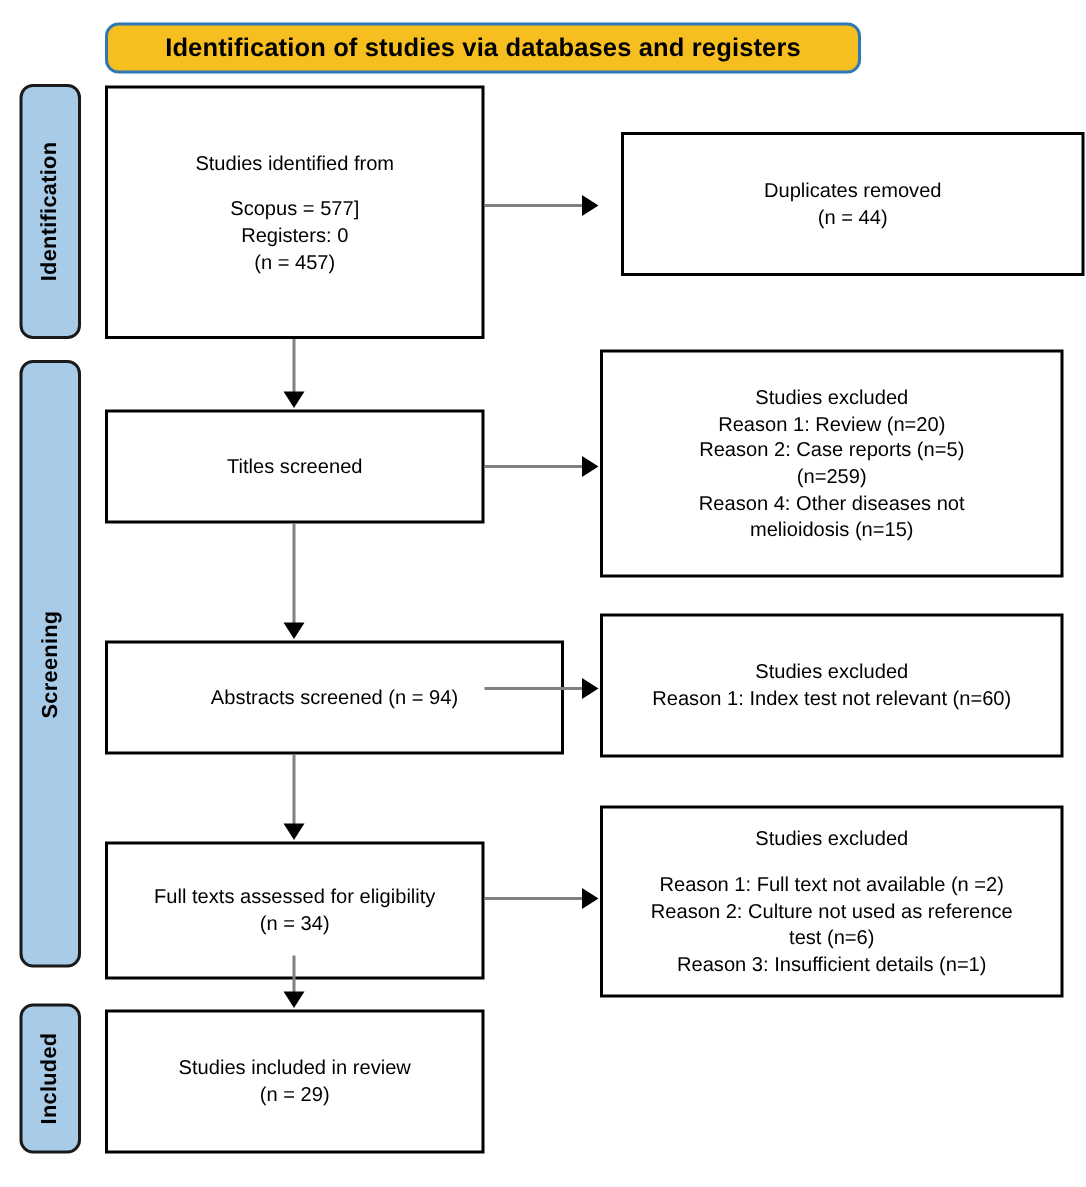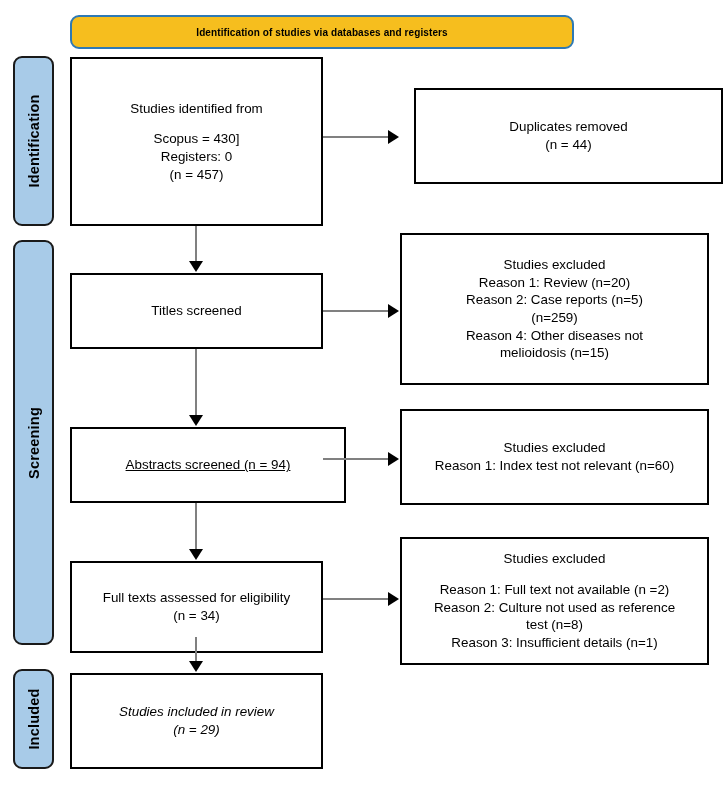--- a/index.html
+++ b/index.html
@@ -27,21 +27,21 @@
     top: 15px;
     width: 504px;
     height: 34px;
     background: #F6BE1E;
     border: 2px solid #2E79B5;
     border-radius: 9px;
     box-sizing: border-box;
     display: flex;
     align-items: center;
     justify-content: center;
-    font-size: 10px;
+    font-size: 17px;
     font-weight: bold;
     letter-spacing: 0.1px;
   }
 
   
   .stagebar {
     position: absolute;
     left: 13px;
     width: 41px;
     background: #A8CBE8;
@@ -78,23 +78,23 @@
     line-height: 1.32;
     padding: 4px 7px;
   }
   .box .lines { width: 100%; }
   .box .ln { display: block; white-space: nowrap; }
   .box .gap { display: block; height: 0.95em; }
 
   
   #box-identified   { left: 70px;  top: 57px;  width: 253px; height: 169px; }
   #box-titles       { left: 70px;  top: 273px; width: 253px; height: 76px;  }
-  #box-abstracts    { left: 70px;  top: 427px; width: 276px; height: 76px; text-decoration: underline;  }
+  #box-abstracts    { left: 70px;  top: 427px; width: 306px; height: 76px;  }
   #box-fulltext     { left: 70px;  top: 561px; width: 253px; height: 92px;  }
-  #box-included     { left: 70px;  top: 673px; width: 253px; height: 96px; font-style: italic;  }
+  #box-included     { left: 70px;  top: 673px; width: 253px; height: 96px;  }
 
   
   #box-duplicates   { left: 400px; top: 88px;  width: 309px; height: 96px; margin-left: 14px;  }
   #box-excl-titles  { left: 400px; top: 233px; width: 309px; height: 152px; }
   #box-excl-abs     { left: 400px; top: 409px; width: 309px; height: 96px;  }
   #box-excl-full    { left: 400px; top: 537px; width: 309px; height: 128px; }
 
   
   .vline {
     position: absolute;
@@ -157,21 +157,21 @@
     <span>Screening</span>
   </div>
   <div class="stagebar" id="stage-included" style="background: rgb(168, 203, 232);">
     <span>Included</span>
   </div>
 
   <div class="box" id="box-identified">
     <div class="lines">
         <span class="ln">Studies identified from</span>
         <span class="gap"></span>
-        <span class="ln">Scopus = 430]</span>
+        <span class="ln">Scopus = 577]</span>
         <span class="ln">Registers: 0</span>
         <span class="ln">(n = 457)</span>
       </div>
   </div>
 
   <div class="box" id="box-duplicates">
     <div class="lines">
         <span class="ln">Duplicates removed</span>
         <span class="ln">(n = 44)</span>
       </div>
@@ -213,21 +213,21 @@
         <span class="ln">(n = 34)</span>
       </div>
   </div>
 
   <div class="box" id="box-excl-full">
     <div class="lines">
         <span class="ln">Studies excluded</span>
         <span class="gap"></span>
         <span class="ln">Reason 1: Full text not available (n =2)</span>
         <span class="ln">Reason 2: Culture not used as reference</span>
-        <span class="ln">test (n=8)</span>
+        <span class="ln">test (n=6)</span>
         <span class="ln">Reason 3: Insufficient details (n=1)</span>
       </div>
   </div>
 
   <div class="box" id="box-included">
     <div class="lines">
         <span class="ln">Studies included in review</span>
         <span class="ln">(n = 29)</span>
       </div>
   </div>

